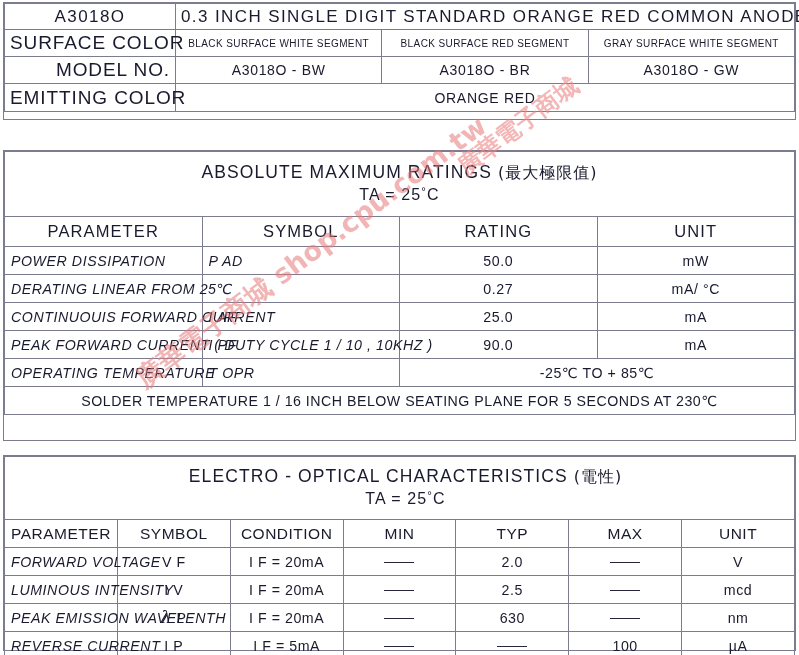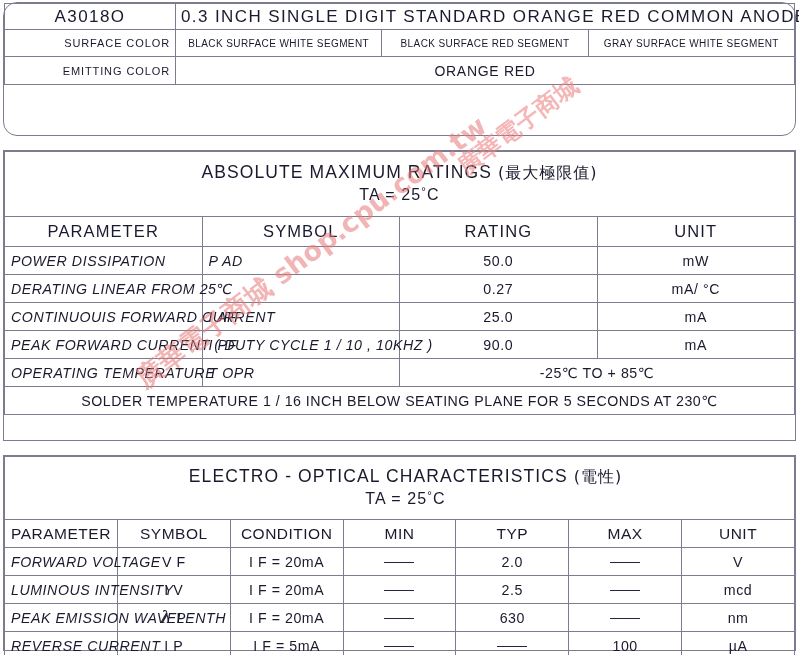--- a/index.html
+++ b/index.html
@@ -77,31 +77,30 @@
   .tbl td.left {
     text-align: left;
     padding-left: 6px;
     font-style: italic;
   }
 
   
   #block-spec {
     top: 2px;
     width: 793px;
-    height: 134px;
-    border-radius: 14px;
+    height: 118px;
   }
   #block-spec td { height: 26px; }
   #block-spec .r1 td { height: 25px; font-size: 17px; letter-spacing: 1.4px; }
   #block-spec .small {
     font-size: 10px;
     letter-spacing: 0.4px;
   }
   #block-spec .lbl {
-    font-size: 11px;
+    font-size: 19px;
     letter-spacing: 0.9px;
     text-align: right;
   }
   #block-spec .model { font-size: 14px; letter-spacing: 0.7px; }
   #block-spec .r4 td, #block-spec .r5 td { height: 27px; }
 
   
   #block-amr {
     top: 150px;
     width: 793px;
@@ -189,20 +188,26 @@
     <tbody>
         <tr class="r1">
       <td style="width:160px">A3018O</td>
       <td colspan="3">0.3 INCH SINGLE DIGIT STANDARD ORANGE RED COMMON ANODE</td>
     </tr>
     <tr class="r2">
       <td class="lbl">SURFACE COLOR</td>
       <td class="small" style="width:212px">BLACK SURFACE WHITE SEGMENT</td>
       <td class="small" style="width:208px">BLACK SURFACE RED SEGMENT</td>
       <td class="small">GRAY SURFACE WHITE SEGMENT</td>
+    </tr>
+    <tr class="r3">
+      <td class="lbl">MODEL NO.</td>
+      <td class="model">A3018O - BW</td>
+      <td class="model">A3018O - BR</td>
+      <td class="model">A3018O - GW</td>
     </tr>
     <tr class="r4">
       <td class="lbl">EMITTING COLOR</td>
       <td colspan="3" class="model">ORANGE RED</td>
     </tr>
   </tbody>
     </table>
 </div>
 
 <div class="tbl" id="block-amr">

